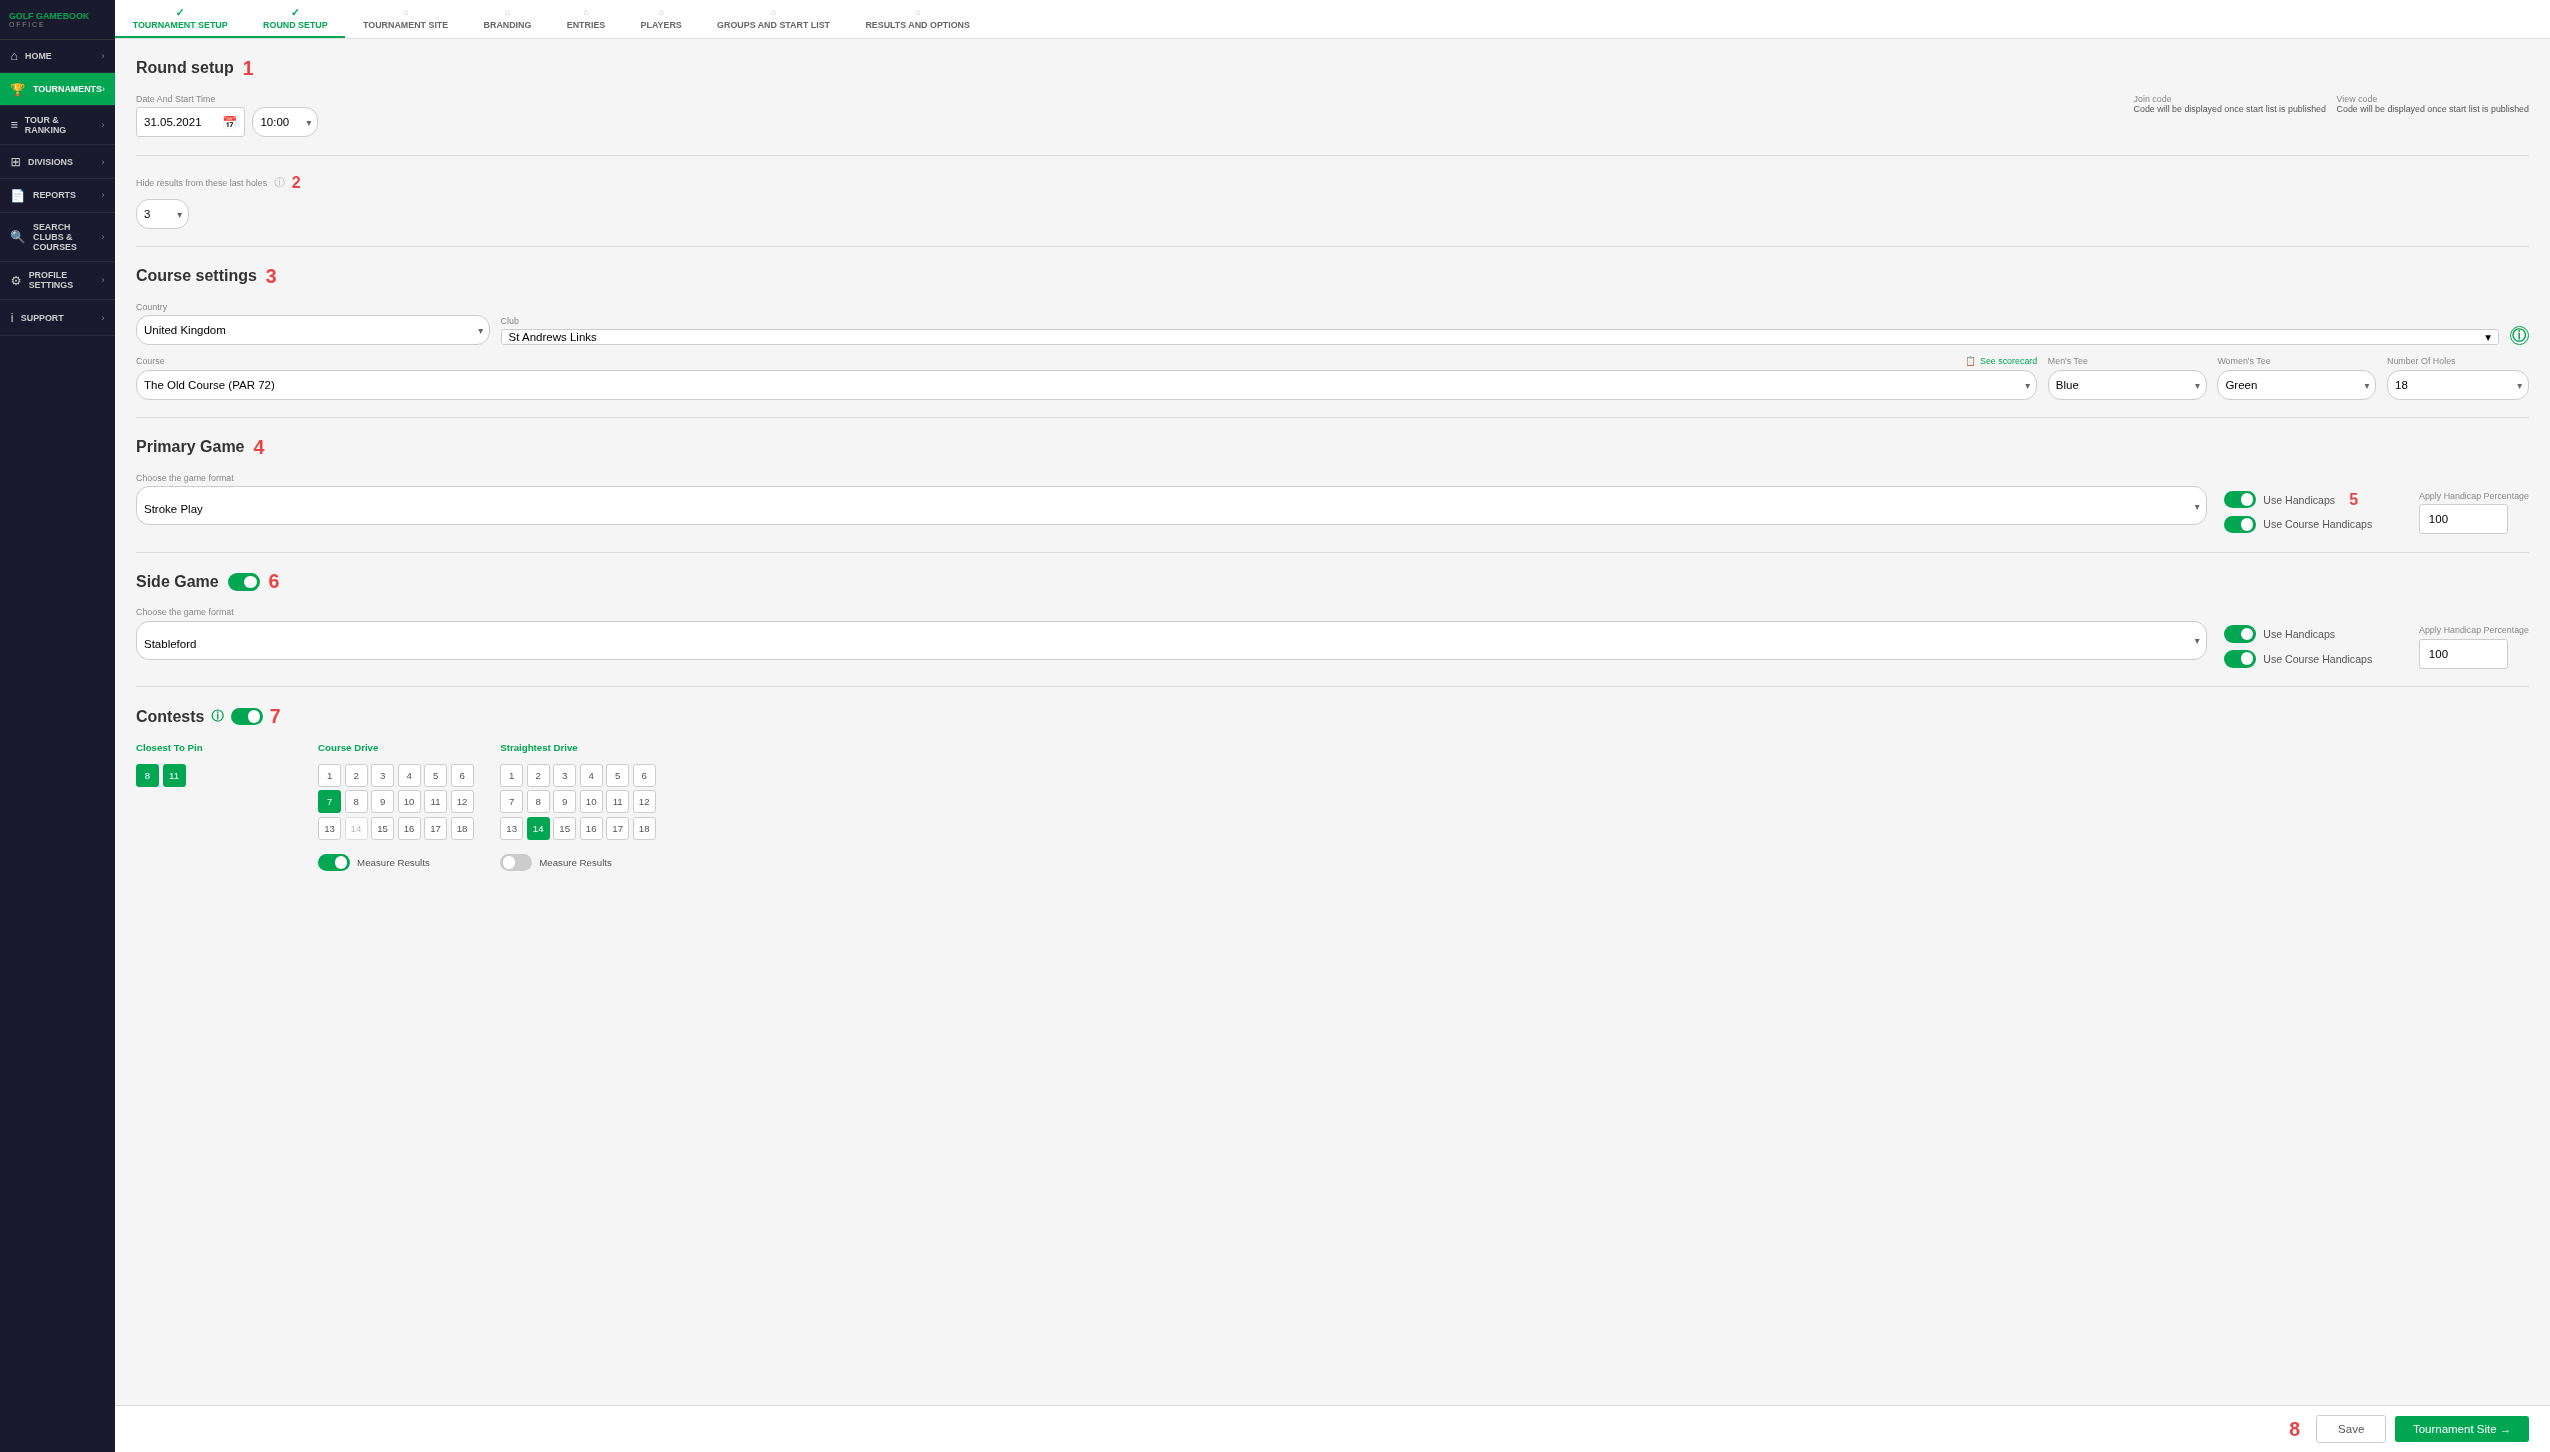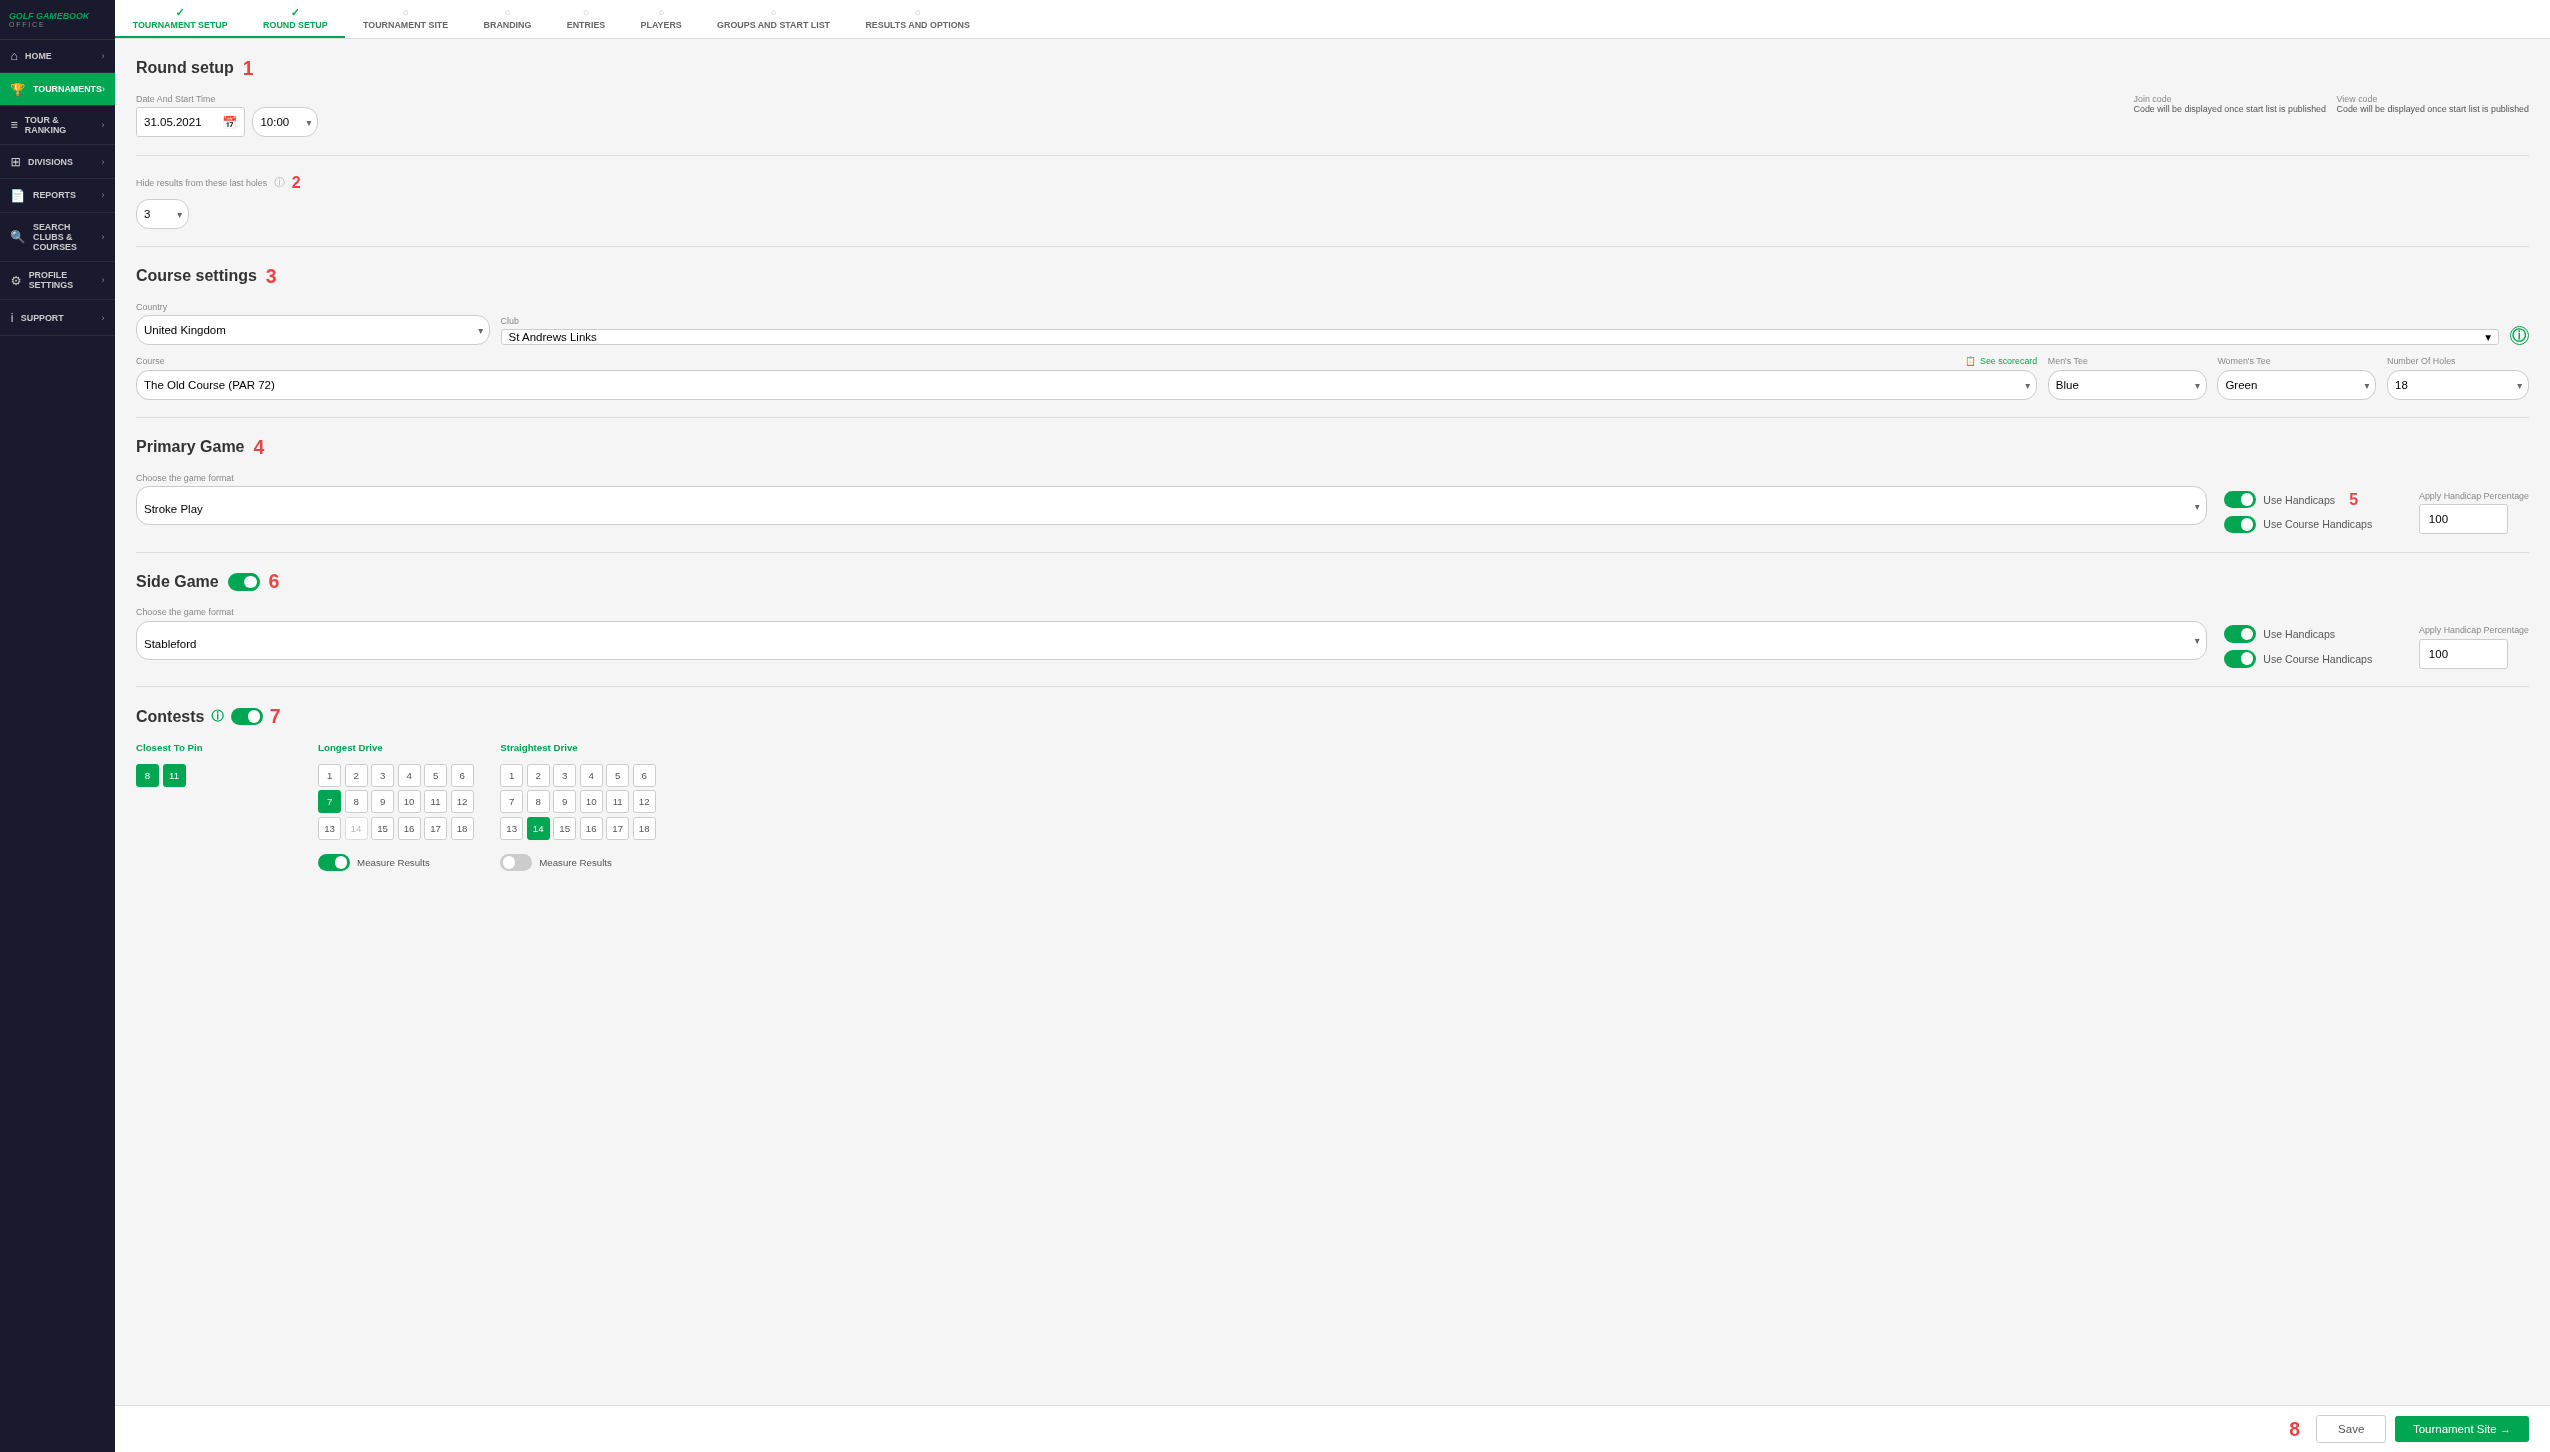--- a/index.html
+++ b/index.html
@@ -1,21 +1,21 @@
 <!DOCTYPE html>
 <html style="font-size:14px"><head>
   <meta charset="utf-8">
   <style>
     * { box-sizing: border-box; margin: 0; padding: 0; }
     body { font-family: Arial, sans-serif; font-size: 11.5px; background: #f5f5f5; display: flex; height: 100vh; overflow: hidden; }
 
     
     .sidebar { width: 115px; background: #1a1a2e; color: #fff; display: flex; flex-direction: column; flex-shrink: 0; }
     .sidebar-logo { padding: 10.6px 8.9px; border-bottom: 0.9px solid #333; }
-    .sidebar-logo .logo-text { color: #00a651; font-size: 8.9px; font-weight: bold; line-height: 1.2; font-style: italic; }
+    .sidebar-logo .logo-text { color: #00a651; font-size: 8.9px; font-weight: bold; line-height: 1.2; }
     .sidebar-logo .logo-sub { color: #888; font-size: 7px; letter-spacing: 1.8px; }
     .sidebar-item { display: flex; align-items: center; padding: 8.9px 10.6px; cursor: pointer; font-size: 9.7px; color: #ccc; border-bottom: 0.9px solid #2a2a3e; position: relative; }
     .sidebar-item.active { background: #00a651; color: #fff; }
     .sidebar-item .si-icon { margin-right: 7px; font-size: 12.4px; }
     .sidebar-item .si-label { flex: 1; font-size: 8.9px; font-weight: bold; text-transform: uppercase; }
     .sidebar-item .si-arrow { font-size: 8.9px; color: #888; }
     .sidebar-item.active .si-arrow { color: #fff; }
 
     
     .main { flex: 1; display: flex; flex-direction: column; overflow: hidden; }
@@ -435,21 +435,21 @@
 
         <div class="contest-section">
           <div class="contest-section-label">Closest To Pin</div>
           <div class="hole-grid" style="grid-template-columns: repeat(6, 23px);">
             <button class="hole-btn active">8</button>
             <button class="hole-btn active">11</button>
           </div>
         </div>
 
         <div class="contest-section">
-          <div class="contest-section-label">Longest Drive</div>
+          <div class="contest-section-label">Course Drive</div>
           <div class="hole-grid">
             <button class="hole-btn">1</button>
             <button class="hole-btn">2</button>
             <button class="hole-btn">3</button>
             <button class="hole-btn">4</button>
             <button class="hole-btn">5</button>
             <button class="hole-btn">6</button>
             <button class="hole-btn active">7</button>
             <button class="hole-btn">8</button>
             <button class="hole-btn">9</button>

